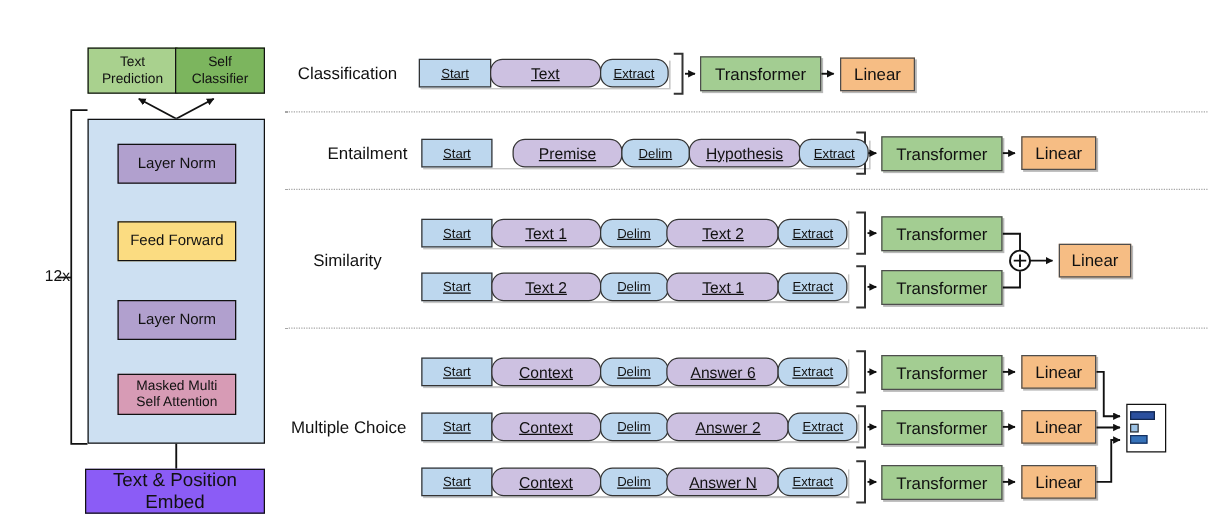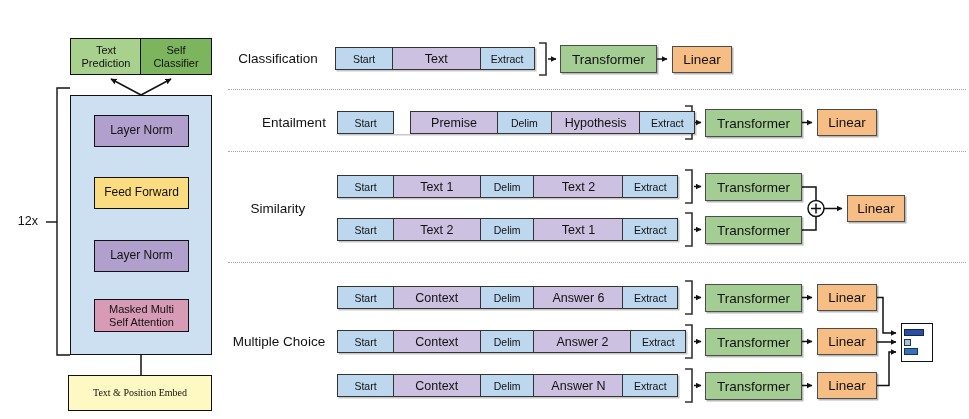--- a/index.html
+++ b/index.html
@@ -10,22 +10,22 @@
   .arch-box{position:absolute;box-sizing:border-box;display:flex;align-items:center;justify-content:center;
             text-align:center;border:1.6px solid #111;z-index:2;line-height:1.15;}
   .container-blue{background:#cde0f2;z-index:1;}
   
   .node{position:absolute;box-sizing:border-box;display:flex;align-items:center;justify-content:center;
         border:1.4px solid #4d4d4d;box-shadow:1.5px 1.5px 0 rgba(0,0,0,0.28);font-size:13.5px;z-index:2;}
   .green{background:#a3cd92;}
   .orange{background:#f6bd84;}
   .strip{position:absolute;display:flex;z-index:2;box-shadow:1.5px 1.5px 0 rgba(0,0,0,0.22);}
   .cell{box-sizing:border-box;height:23px;display:flex;align-items:center;justify-content:center;
-        border:1.2px solid #333;}
-  .cell + .cell{margin-left:-1.2px;}
+        border:1.2px solid #333;text-decoration:underline;}
+  .cell + .cell{margin-left:-1.2px;border-radius:10px;}
   .cblue{background:#bdd7ee;}
   .cpurple{background:#cdc1e1;}
   .cell-sm{font-size:10.5px;}
   .cell-lg{font-size:12.5px;}
   .task-label{position:absolute;font-size:13.5px;text-align:center;z-index:2;}
   .dotsep{position:absolute;left:228px;width:738px;height:0;border-top:1.6px dotted #a6a6a6;z-index:0;}
   .repeat-label{position:absolute;font-size:12.5px;text-align:right;z-index:2;}
   .answer-box{position:absolute;left:901px;top:323px;width:30px;height:37px;background:#fff;
               border:1.5px solid #111;z-index:2;}
   .abar{position:absolute;left:2px;height:7px;border:1px solid #16305f;box-sizing:border-box;}
@@ -114,33 +114,33 @@
       <polyline points="877,385.5 889,385.5 889,352 896,352" marker-end="url(#ah)"></polyline>
     </g>
 
     <g>
       <circle cx="816" cy="208.5" r="8" fill="#fff" stroke="#111" stroke-width="1.5"></circle>
       <path d="M811,208.5 H821 M816,203.5 V213.5" stroke="#111" stroke-width="1.5" fill="none"></path>
     </g>
   </svg>
 
   <div>
-    <div class="repeat-label" style="left:4px;top:214px;width:34px;">12x</div>
+    <div class="repeat-label" style="left:22px;top:214px;width:34px;">12x</div>
 
     <div class="arch-box" style="left:70px;top:38px;width:72px;height:37px;background:#a9d18e;font-size:11px;padding:0 4px;">Text Prediction</div>
     <div class="arch-box" style="left:140px;top:38px;width:72px;height:37px;background:#7cb55e;font-size:11px;padding:0 4px;">Self Classifier</div>
 
     <div class="arch-box container-blue" style="left:70px;top:95px;width:142px;height:260px;"></div>
 
     <div class="arch-box" style="left:94px;top:115px;width:95px;height:32px;background:#b1a0ce;font-size:12px;">Layer Norm</div>
     <div class="arch-box" style="left:94px;top:177px;width:95px;height:32px;background:#fbdc81;font-size:12px;">Feed Forward</div>
     <div class="arch-box" style="left:94px;top:240px;width:95px;height:32px;background:#b1a0ce;font-size:12px;">Layer Norm</div>
     <div class="arch-box" style="left:94px;top:299px;width:95px;height:33px;background:#d79bb5;font-size:11px;padding:0 6px;">Masked Multi Self Attention</div>
 
-    <div class="arch-box" style="left:68px;top:375px;width:144px;height:36px;background:#fef9c3;font-size:10px;font-family:Liberation Serif, serif;">Text &amp; Position Embed</div>
+    <div class="arch-box" style="left:68px;top:375px;width:144px;height:36px;background:#8b5cf6;font-size:15px;">Text &amp; Position Embed</div>
   </div>
 
   <div class="dotsep" style="top:89px;"></div>
   <div class="dotsep" style="top:151px;"></div>
   <div class="dotsep" style="top:262px;"></div>
 
   <div class="task-label" style="left:228px;top:51px;width:100px;">Classification</div>
   <div class="strip" style="left:335px;top:47px;">
     <div class="cell cblue cell-sm" style="width:58px;">Start</div>
     <div class="cell cpurple cell-lg" style="width:89px;">Text</div>

